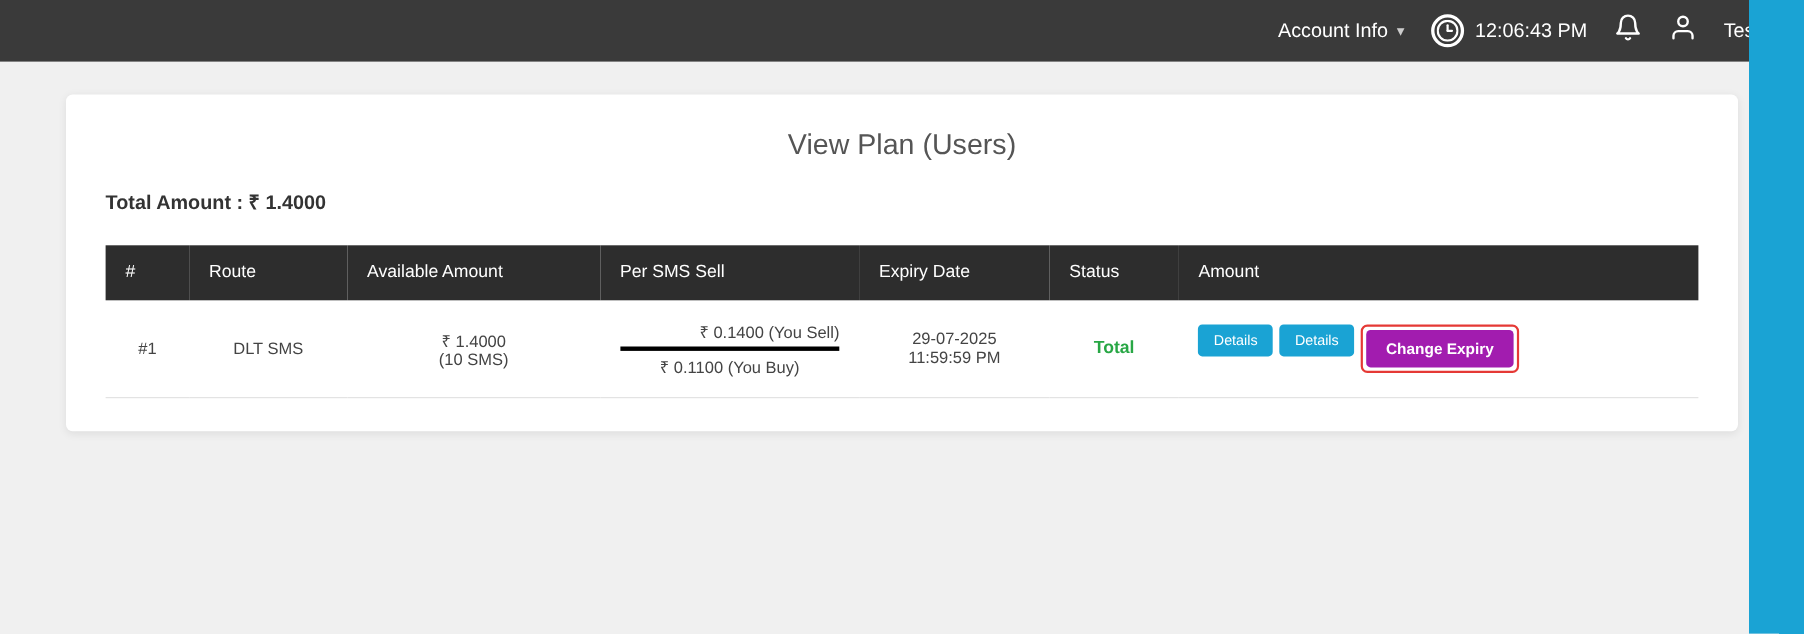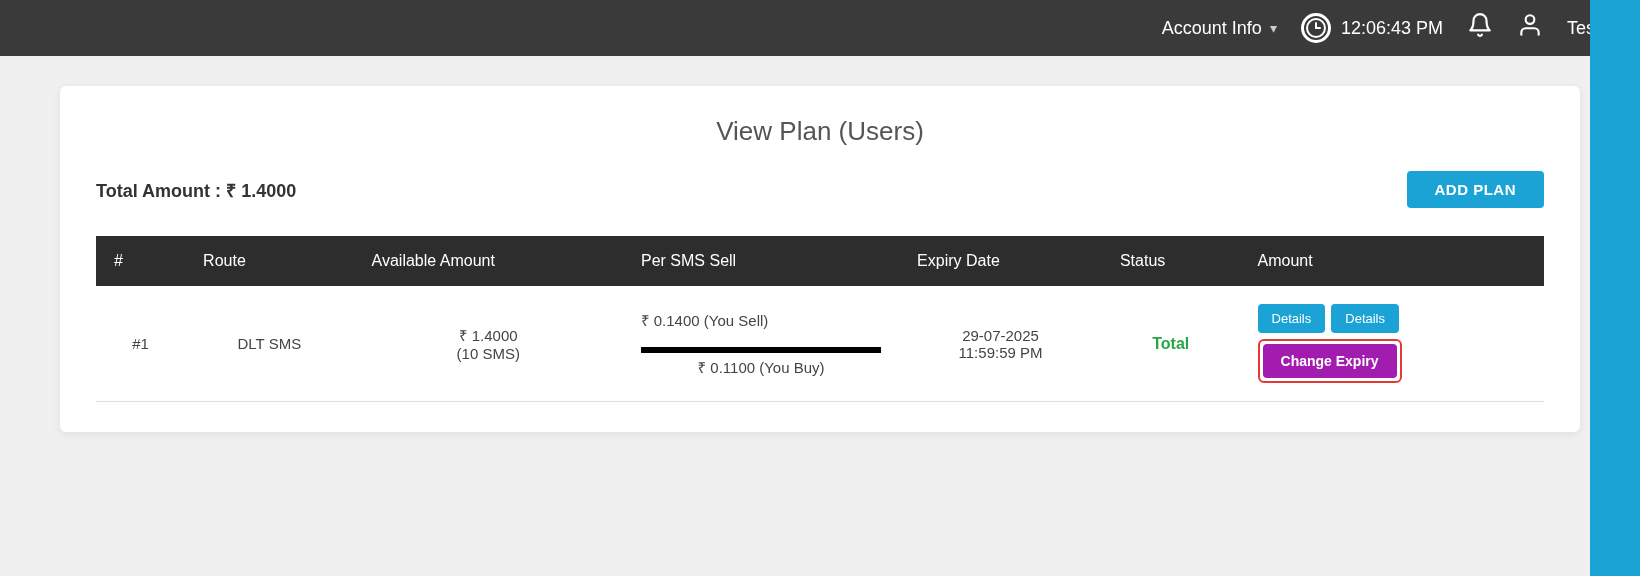--- a/index.html
+++ b/index.html
@@ -144,43 +144,43 @@
     .plan-table tbody td {
       padding: 18px 18px;
       font-size: 15px;
       color: #444;
       vertical-align: middle;
     }
     .td-center {
       text-align: center;
     }
     .sms-cost-sell {
-      border-bottom: 6px solid #000000;
-      padding-bottom: 17px;
+      border-bottom: 4px solid #000000;
+      padding-bottom: 4px;
       margin-bottom: 4px;
       display: block;
-      text-align: left;
+      text-align: right;
     }
     .sms-cost-buy {
       display: block;
       text-align: center;
     }
     .status-active {
       color: #28a745;
       font-weight: 600;
       font-size: 16px;
     }
 
     
     .action-cell {
       position: relative;
     }
     .action-btns {
       display: flex;
-      flex-direction: column;
+      flex-direction: row;
       gap: 6px;
       align-items: flex-start;
     }
     .btn-row {
       display: flex;
       gap: 6px;
     }
     .btn-details {
       background: #1aa3d4;
       color: #fff;
@@ -254,21 +254,20 @@
 </div>
 
 <div class="blue-strip"></div>
 
 <div class="main-content">
   <div class="card">
     <h2 class="page-title">View Plan (Users)</h2>
 
     <div class="top-row">
       <span class="total-amount">Total Amount : ₹ 1.4000</span>
-      <button class="add-plan-btn">ADD PLAN</button>
     </div>
 
     <table class="plan-table">
       <thead>
         <tr>
           <th>#</th>
           <th>Route</th>
           <th>Available Amount</th>
           <th>Per SMS Sell</th>
           <th>Expiry Date</th>

